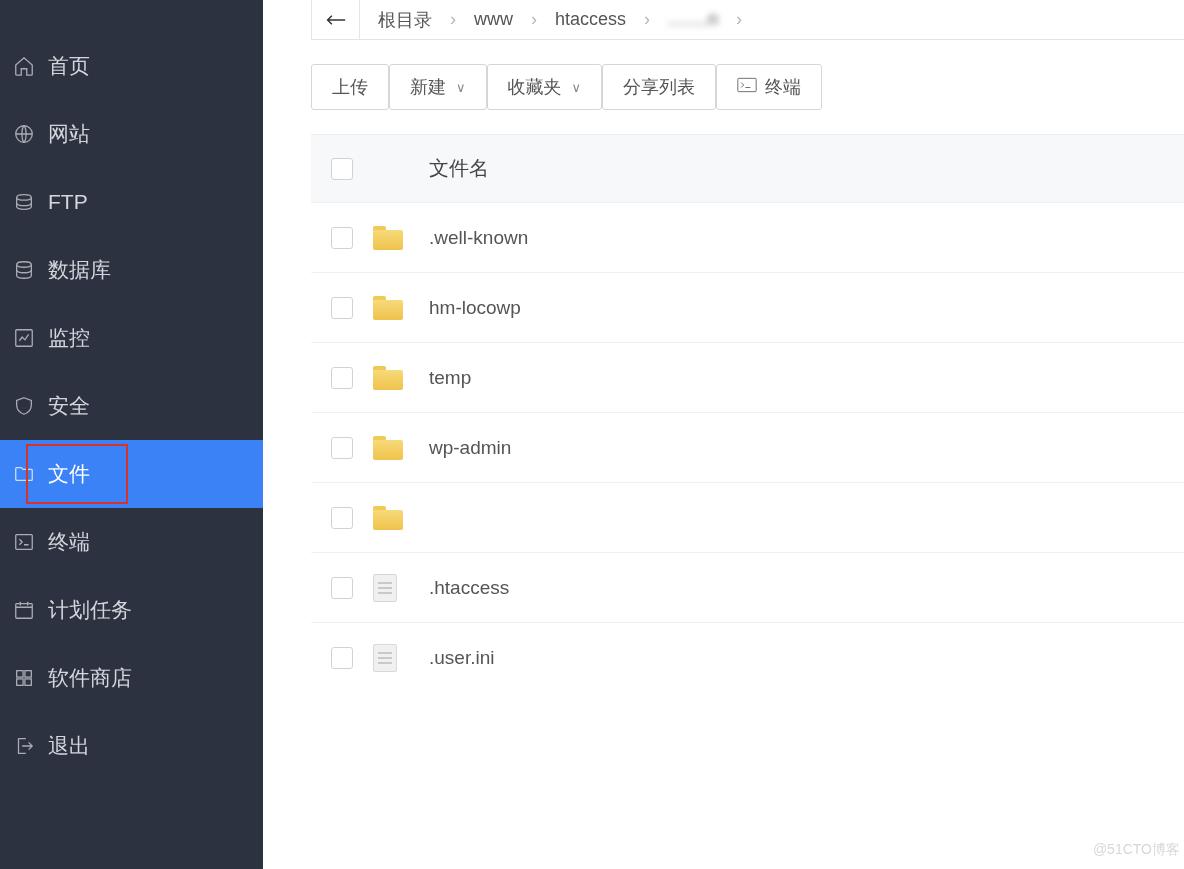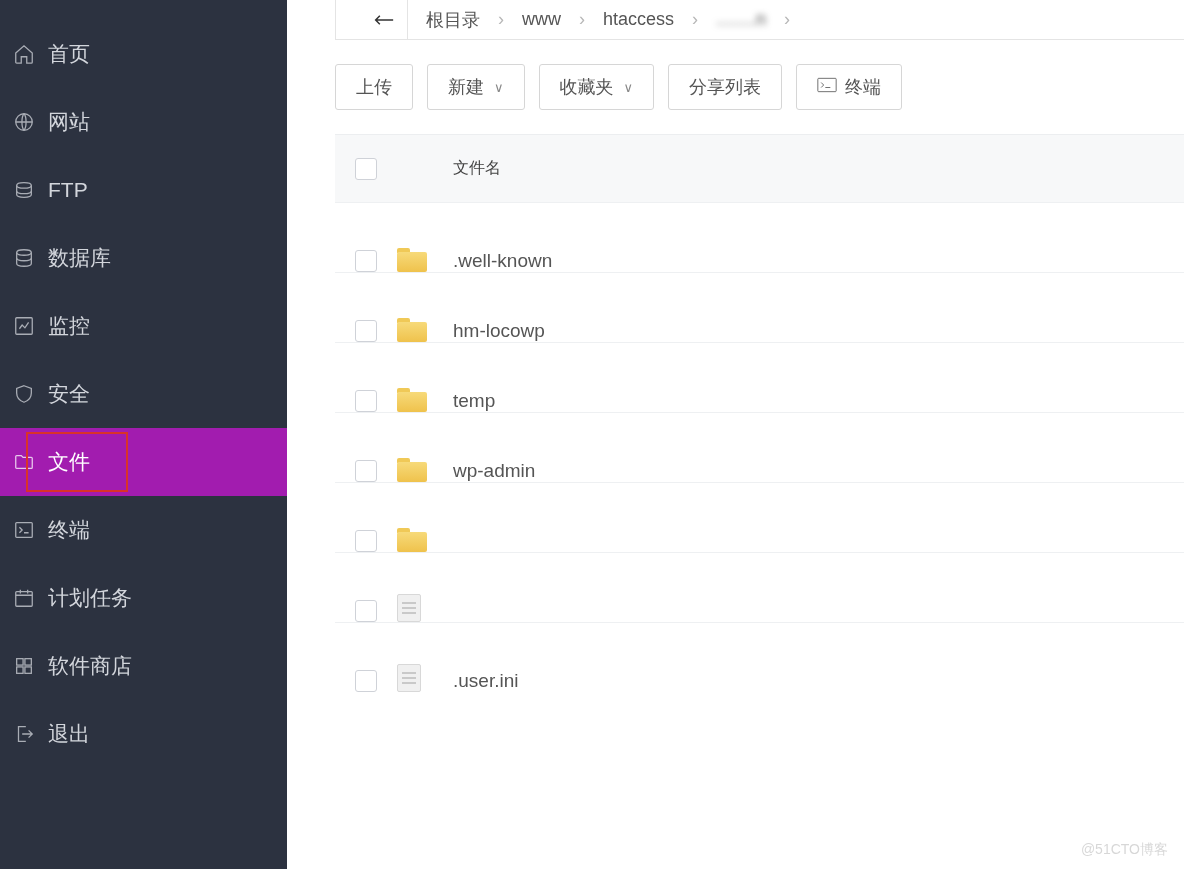--- a/index.html
+++ b/index.html
@@ -7,37 +7,37 @@
   font-family: "Microsoft YaHei", "PingFang SC", sans-serif;
   background: #fff;
   width: 1184px;
   height: 869px;
   overflow: hidden;
 }
 .layout { display: flex; height: 100%; }
 
 
 .sidebar {
-  width: 287px;
+  width: 263px;
   background: #2c3240;
   color: #c1c5cd;
-  padding-top: 20px;
+  padding-top: 32px;
   flex-shrink: 0;
 }
 .sidebar .side-item {
   display: flex;
   align-items: center;
   height: 68px;
   padding-left: 12px;
   cursor: pointer;
   font-size: 21px;
   color: #d3d6dc;
 }
 .sidebar .side-item.active {
-  background: #a21caf;
+  background: #3b82f6;
   color: #fff;
 }
 .sidebar .side-item.active.marked {
   position: relative;
 }
 .sidebar .side-item.active.marked::after {
   content: "";
   position: absolute;
   left: 26px;
   top: 4px;
@@ -61,21 +61,20 @@
 .main { flex: 1; background: #fff; position: relative; }
 
 .breadcrumb-bar {
   display: flex;
   align-items: center;
   height: 40px;
   border: 1px solid #e4e4e4;
   border-top: none;
   border-right: none;
   margin-left: 48px;
-  padding-left: 24px;
 }
 .back-btn {
   width: 48px;
   display: flex;
   align-items: center;
   justify-content: center;
   border-right: 1px solid #e4e4e4;
   height: 100%;
   cursor: pointer;
 }
@@ -85,21 +84,20 @@
   font-size: 18px;
   color: #555;
   cursor: pointer;
   white-space: nowrap;
 }
 .crumb-sep { color: #b7b7b7; font-size: 18px; }
 
 .toolbar {
   display: flex;
   align-items: center;
-  gap: 14px;
   padding: 24px 0 24px 48px;
 }
 .tbtn {
   height: 46px;
   padding: 0 20px;
   border: 1px solid #d6d6d6;
   border-radius: 3px;
   background: #fff;
   font-size: 18px;
   color: #555;
@@ -115,21 +113,21 @@
 .file-list { margin-left: 48px; }
 .list-header {
   display: flex;
   align-items: center;
   height: 68px;
   background: #f7f8f9;
   border-top: 1px solid #eceef0;
 }
 .list-row {
   display: flex;
-  align-items: flex-end;
+  align-items: center;
   height: 70px;
   border-top: 1px solid #eef0f2;
 }
 .cb-cell {
   width: 62px;
   display: flex;
   align-items: center;
   justify-content: center;
 }
 .cb {
@@ -146,21 +144,21 @@
   align-items: center;
   justify-content: flex-start;
 }
 .name-cell {
   flex: 1;
   font-size: 19px;
   color: #555;
   padding-left: 4px;
 }
 .col-head {
-  font-size: 16px;
+  font-size: 20px;
   color: #444;
   padding-left: 4px;
 }
 .folder-glyph {
   width: 30px;
   height: 24px;
   position: relative;
 }
 .folder-glyph::before {
   content: "";
@@ -191,21 +189,21 @@
   gap: 3px;
   padding: 0 4px;
 }
 .file-glyph span {
   display: block;
   height: 2px;
   background: #c9c9c9;
 }
 .watermark {
   position: absolute;
-  right: 16px;
+  right: 4px;
   bottom: 10px;
   font-size: 14px;
   color: #bdbdbd;
   opacity: .6;
 }
 </style>
 </head>
 <body>
 
 <div class="layout">
@@ -411,20 +409,21 @@
             <div class="cb-cell">
               <div class="cb"></div>
             </div>
             <div class="icon-cell">
               <div class="file-glyph">
                 <span></span>
                 <span></span>
                 <span></span>
               </div>
             </div>
+            <div class="name-cell">.htaccess</div>
           </div>
           <div class="list-row">
             <div class="cb-cell">
               <div class="cb"></div>
             </div>
             <div class="icon-cell">
               <div class="file-glyph">
                 <span></span>
                 <span></span>
                 <span></span>

